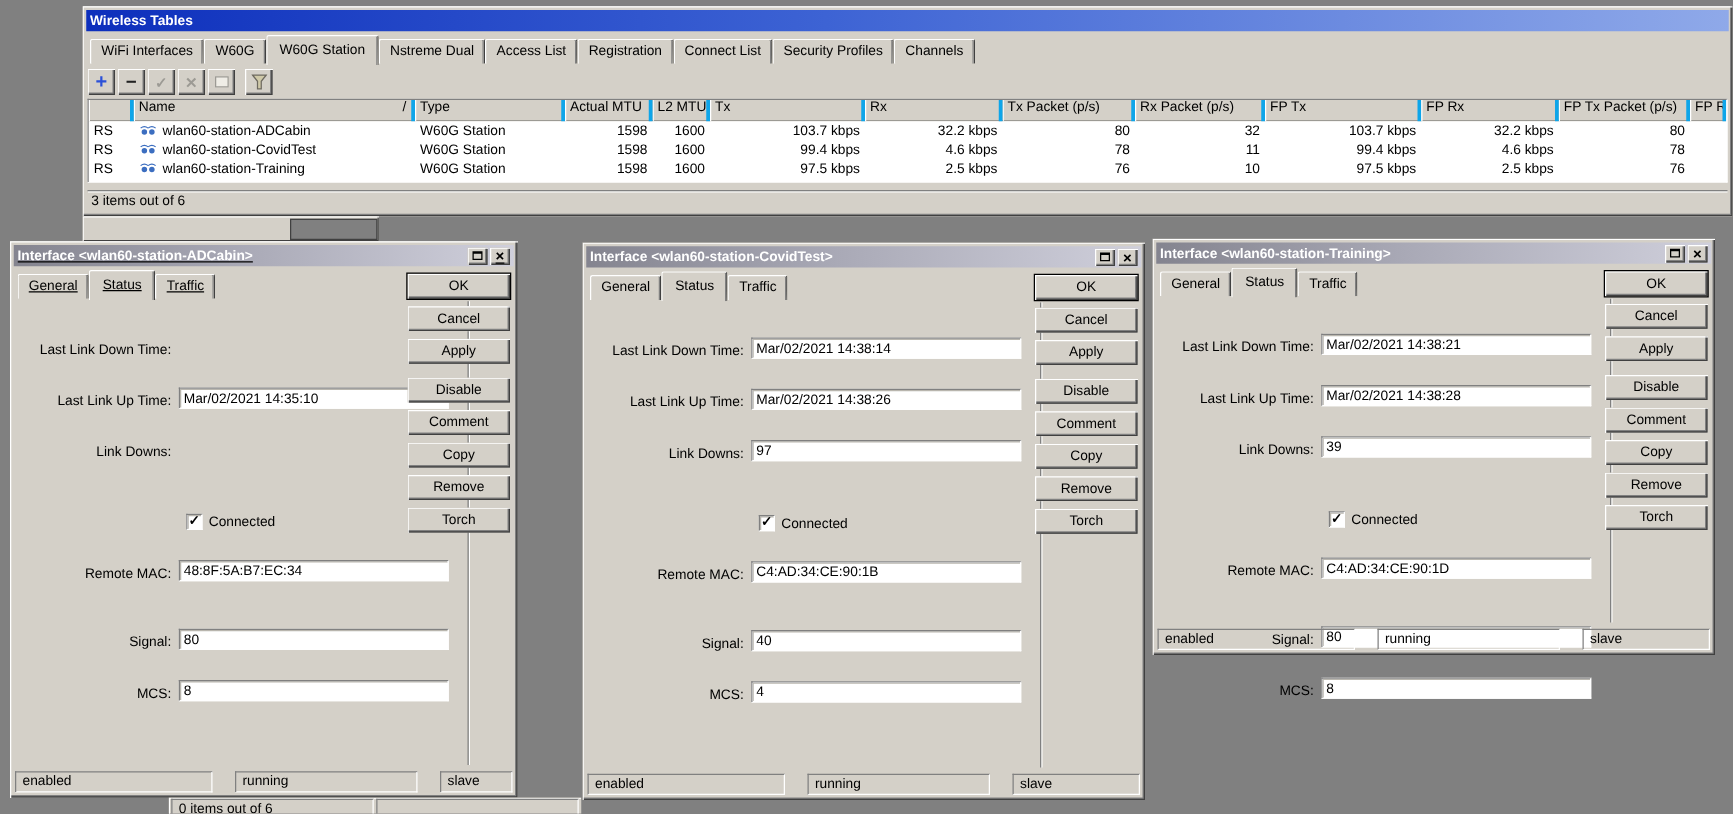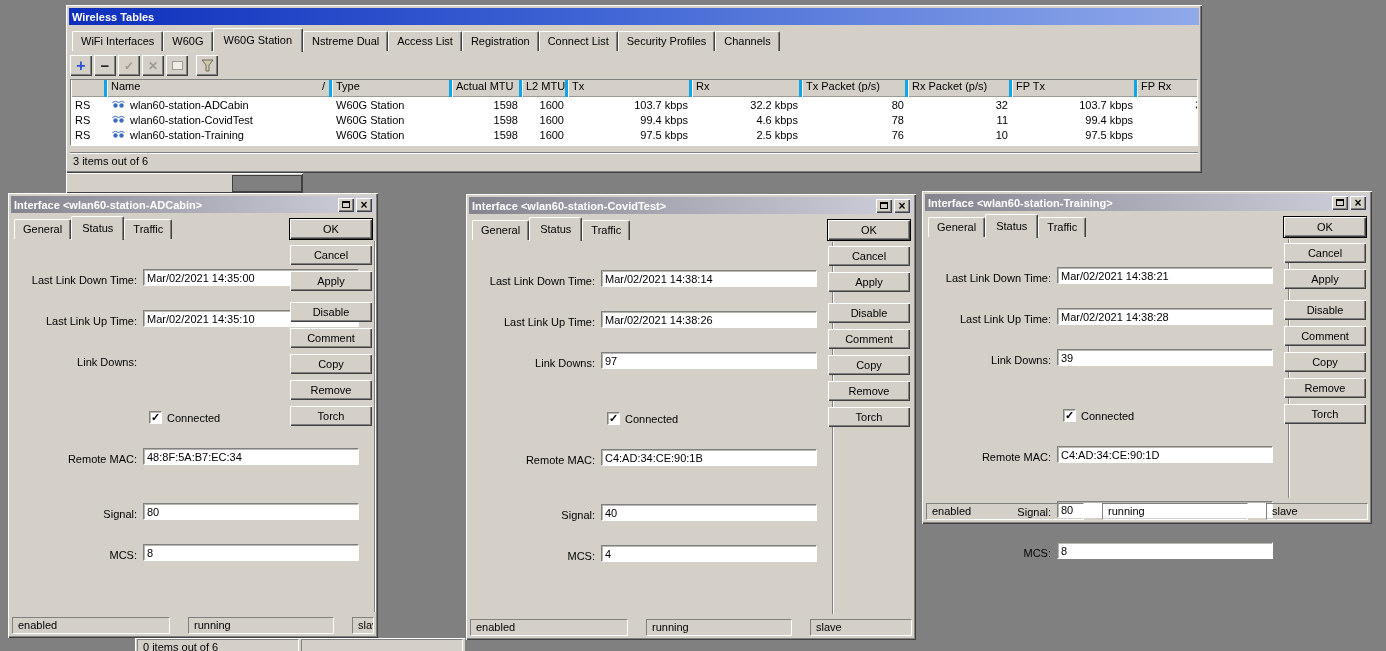--- a/index.html
+++ b/index.html
@@ -116,21 +116,21 @@
                  box-shadow: inset 1px 1px 0 #fff; overflow:hidden; display:flex; gap:2px; padding:1px 2px; }
   .bottom-frag .status-cell { height:16px; }
 </style>
 </head>
 <body>
 
 <div class="bg-frag-top">
   <div class="inner"></div>
 </div>
 
-<div class="window main-window" style="left:66px;top:5px;width:1136px;height:168px;">
+<div class="window main-window" style="left:66px;top:5px;width:1320px;height:168px;">
   <div class="titlebar active">
     <span class="title">Wireless Tables</span>
   </div>
 
   <div class="tabstrip">
     <div class="tab">WiFi Interfaces</div>
     <div class="tab">W60G</div>
     <div class="tab active">W60G Station</div>
     <div class="tab">Nstreme Dual</div>
     <div class="tab">Access List</div>
@@ -277,42 +277,41 @@
       <div class="cell num">97.5 kbps</div>
       <div class="cell num">2.5 kbps</div>
       <div class="cell num">76</div>
       <div class="cell num"></div>
     </div>
   </div>
 
   <div class="main-status">3 items out of 6</div>
 </div>
 
-<div class="window" style="left:8px;top:193px;width:370px;height:445px;">
+<div class="window" style="left:8px;top:193px;width:406px;height:445px;text-decoration:underline;">
   <div class="titlebar inactive">
     <span class="title">Interface &lt;wlan60-station-ADCabin&gt;</span>
     <span class="tb-buttons">
       <span class="tb-btn">
           <span class="max-glyph"></span>
         </span>
       <span class="tb-btn">
           <span class="close-glyph">×</span>
         </span>
     </span>
   </div>
   <div class="tabstrip">
     <div class="tab">General</div>
     <div class="tab active">Status</div>
     <div class="tab">Traffic</div>
   </div>
 
   <div class="dlg-fields">
     <div class="frow">
       <span class="flabel">Last Link Down Time:</span>
-      <input class="finput" value="Mar/02/2021 14:35:00" style="">
     </div>
     <div class="frow">
       <span class="flabel">Last Link Up Time:</span>
       <input class="finput" value="Mar/02/2021 14:35:10" style="">
     </div>
     <div class="frow">
       <span class="flabel">Link Downs:</span>
     </div>
     <div class="sp12"></div>
     <div class="frow checkbox-row">

